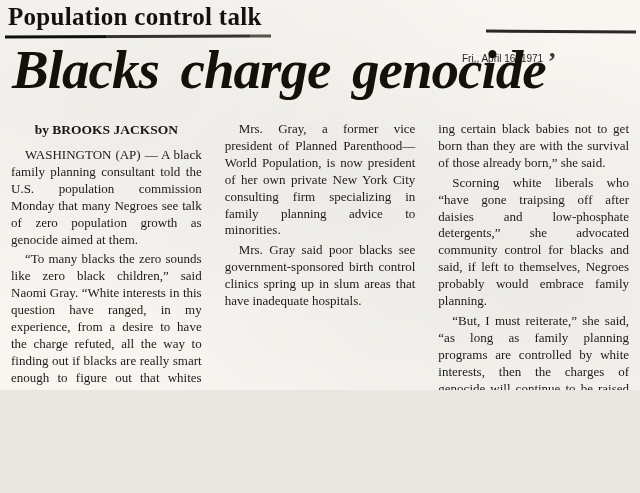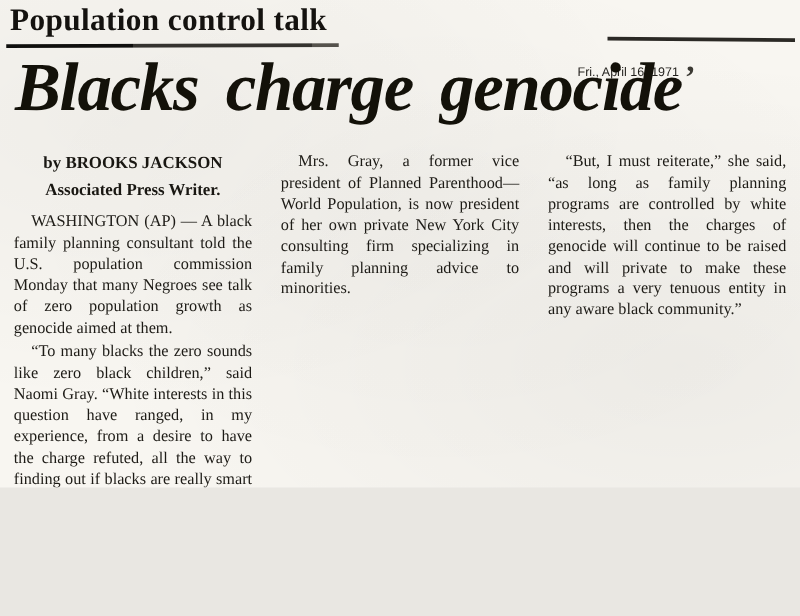--- a/index.html
+++ b/index.html
@@ -90,28 +90,30 @@
   <div class="dateline">Fri., April 16, 1971</div>
   <div class="date-underline"></div>
 
   <div class="headline"><span>Blacks charge genocide</span><span class="ink-mark">’</span></div>
 
   <div class="cols">
 
     <div class="col">
       <div class="byline">
         <div>by BROOKS JACKSON</div>
-        <div>Associated Press Writer.</div>
       </div>
       <p>WASHINGTON (AP) — A black family planning consultant told the U.S. population commission Monday that many Negroes see talk of zero population growth as genocide aimed at them.</p>
       <p>“To many blacks the zero sounds like zero black children,” said Naomi Gray. “White interests in this question have ranged, in my experience, from a desire to have the charge refuted, all the way to finding out if blacks are really smart enough to figure out that whites would like to get rid of them in some polite way.”</p>
     </div>
 
     <div class="col">
       <p>Mrs. Gray, a former vice president of Planned Parenthood—World Population, is now president of her own private New York City consulting firm specializing in family planning advice to minorities.</p>
+      <p>Mrs. Gray said poor blacks see government-sponsored birth control clinics spring up in slum areas that have inadequate hospitals.</p>
     </div>
 
     <div class="col">
+      <p class="cont">ing certain black babies not to get born than they are with the survival of those already born,” she said.</p>
+      <p>Scorning white liberals who “have gone traipsing off after daisies and low-phosphate detergents,” she advocated community control for blacks and said, if left to themselves, Negroes probably would embrace family planning.</p>
       <p>“But, I must reiterate,” she said, “as long as family planning programs are controlled by white interests, then the charges of genocide will continue to be raised and will private to make these programs a very tenuous entity in any aware black community.”</p>
     </div>
 
   </div>
 </div>
 
 </body></html>

